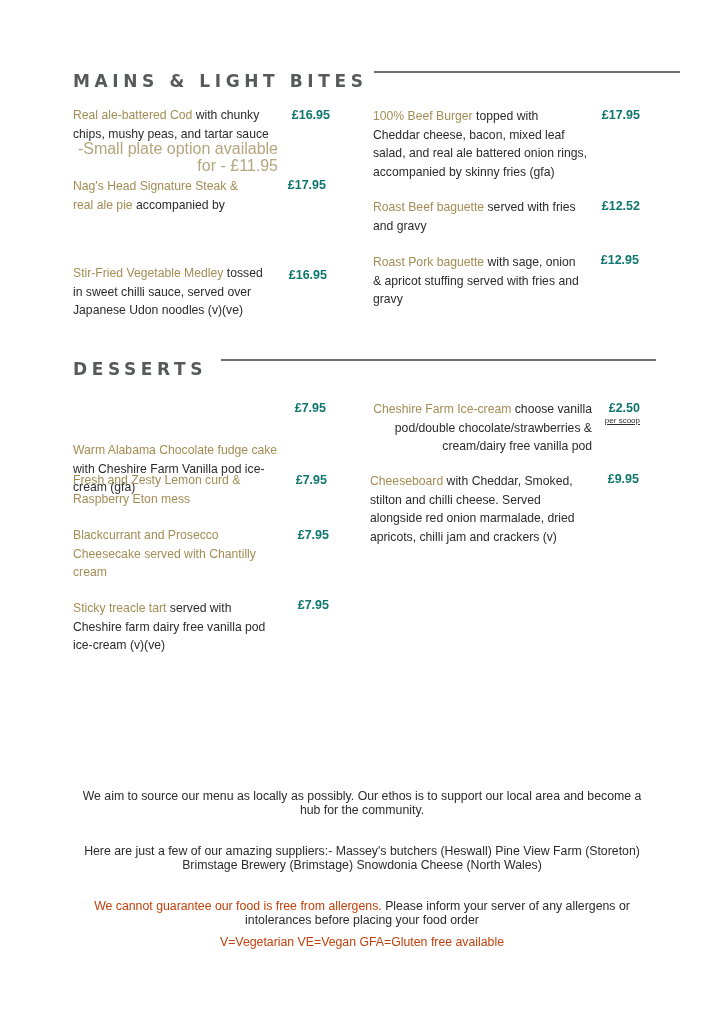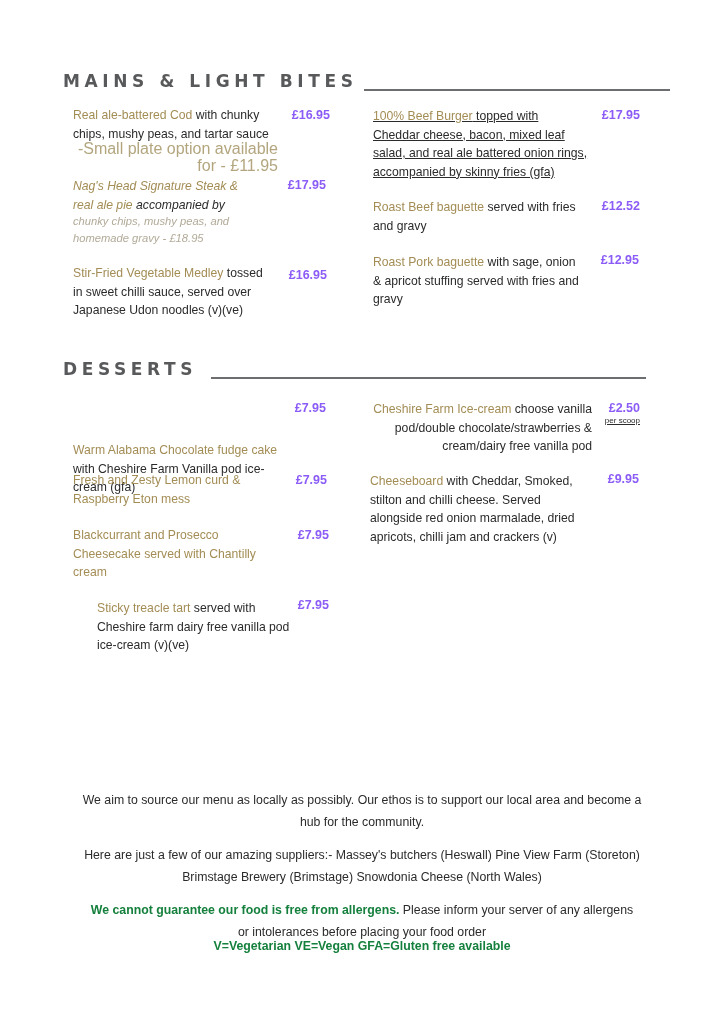--- a/index.html
+++ b/index.html
@@ -1,57 +1,56 @@
 <!DOCTYPE html>
 <html><head>
 <meta charset="utf-8">
 <style>
   html, body { margin: 0; padding: 0; background: #ffffff; }
   body { width: 724px; height: 1024px; position: relative; overflow: hidden;
          font-family: "Liberation Sans", sans-serif; color: #2b2b2b; }
-  .section-header { position: absolute; left: 63px; display: flex; align-items: flex-end; }
+  .section-header { position: absolute; left: 73px; display: flex; align-items: flex-start; }
   .section-title { font-family: "DejaVu Sans", sans-serif; font-weight: bold; font-size: 17px;
                    letter-spacing: 4.6px; color: #58595b; white-space: nowrap; }
   .section-rule { height: 2px; background: #6d6e70; margin-left: 6px; }
   .item { position: absolute; font-size: 12.2px; line-height: 18.5px; color: #2b2b2b; }
   .item .name { color: #a38d55; }
   .item .note { color: #b3a67e; font-size: 16px; line-height: 16.5px; display: block; text-align: right; }
   .item .note-light { color: #b2aa98; font-size: 11.2px; line-height: 16.5px; }
-  .price { position: absolute; font-size: 12.5px; color: #8b5cf6; font-weight: bold; text-align: right; }
+  .price { position: absolute; font-size: 12.5px; color: #0f766e; font-weight: bold; text-align: right; }
   .price-sub { position: absolute; font-size: 8px; color: #2b2b2b; text-align: right; text-decoration: underline; }
   .footer-p { position: absolute; left: 60px; width: 604px; text-align: center; font-size: 12.3px;
-              line-height: 22px; color: #2b2b2b; }
-  .gold { color: #15803d; font-weight: bold; }
+              line-height: 14px; color: #2b2b2b; }
+  .gold { color: #c2410c; }
 </style>
 </head>
 <body>
 
 <div class="section-header" style="top:71px;">
   <span class="section-title">MAINS &amp; LIGHT BITES</span>
   <span class="section-rule" style="width:306px;"></span>
 </div>
 
 <div class="item" style="left:73px; top:106px; width:205px;">
   <span class="name">Real ale-battered Cod</span><span> with chunky chips, mushy peas, and tartar sauce</span>
   <span class="note" style="margin-top:-2px;">-Small plate option available for - £11.95</span>
 </div>
 <div class="price" style="left:280px; top:108px; width:50px;">£16.95</div>
 
-<div class="item" style="left:73px; top:177px; width:180px;font-style:italic;">
+<div class="item" style="left:73px; top:177px; width:180px;">
   <span class="name">Nag's Head Signature Steak &amp; real ale pie</span><span> accompanied by</span>
-  <span class="note-light" style="display:block; margin-top:-1px;">chunky chips, mushy peas, and homemade gravy - £18.95</span>
 </div>
 <div class="price" style="left:276px; top:178px; width:50px;">£17.95</div>
 
 <div class="item" style="left:73px; top:264px; width:200px;">
   <span class="name">Stir-Fried Vegetable Medley</span><span> tossed in sweet chilli sauce, served over Japanese Udon noodles (v)(ve)</span>
 </div>
 <div class="price" style="left:277px; top:268px; width:50px;">£16.95</div>
 
-<div class="item" style="left:373px; top:107px; width:215px;text-decoration:underline;">
+<div class="item" style="left:373px; top:107px; width:215px;">
   <span class="name">100% Beef Burger</span><span> topped with Cheddar cheese, bacon, mixed leaf salad, and real ale battered onion rings, accompanied by skinny fries (gfa)</span>
 </div>
 <div class="price" style="left:590px; top:108px; width:50px;">£17.95</div>
 
 <div class="item" style="left:373px; top:198px; width:215px;">
   <span class="name">Roast Beef baguette</span><span> served with fries and gravy</span>
 </div>
 <div class="price" style="left:590px; top:199px; width:50px;">£12.52</div>
 
 <div class="item" style="left:373px; top:253px; width:210px;">
@@ -72,21 +71,21 @@
 <div class="item" style="left:73px; top:471px; width:180px;">
   <span class="name">Fresh and Zesty Lemon curd &amp; Raspberry Eton mess</span>
 </div>
 <div class="price" style="left:277px; top:473px; width:50px;">£7.95</div>
 
 <div class="item" style="left:73px; top:526px; width:195px;">
   <span class="name">Blackcurrant and Prosecco Cheesecake served with Chantilly cream</span>
 </div>
 <div class="price" style="left:279px; top:528px; width:50px;">£7.95</div>
 
-<div class="item" style="left:73px; top:599px; width:205px;margin-left:24px;">
+<div class="item" style="left:73px; top:599px; width:205px;">
   <span class="name">Sticky treacle tart</span><span> served with Cheshire farm dairy free vanilla pod ice-cream (v)(ve)</span>
 </div>
 <div class="price" style="left:279px; top:598px; width:50px;">£7.95</div>
 
 <div class="item" style="left:370px; top:400px; width:222px;text-align:right;">
   <span class="name">Cheshire Farm Ice-cream</span><span> choose vanilla pod/double chocolate/strawberries &amp; cream/dairy free vanilla pod</span>
 </div>
 <div class="price" style="left:590px; top:401px; width:50px;">£2.50</div>
 <div class="price-sub" style="left:590px; top:416px; width:50px;">per scoop</div>
 

